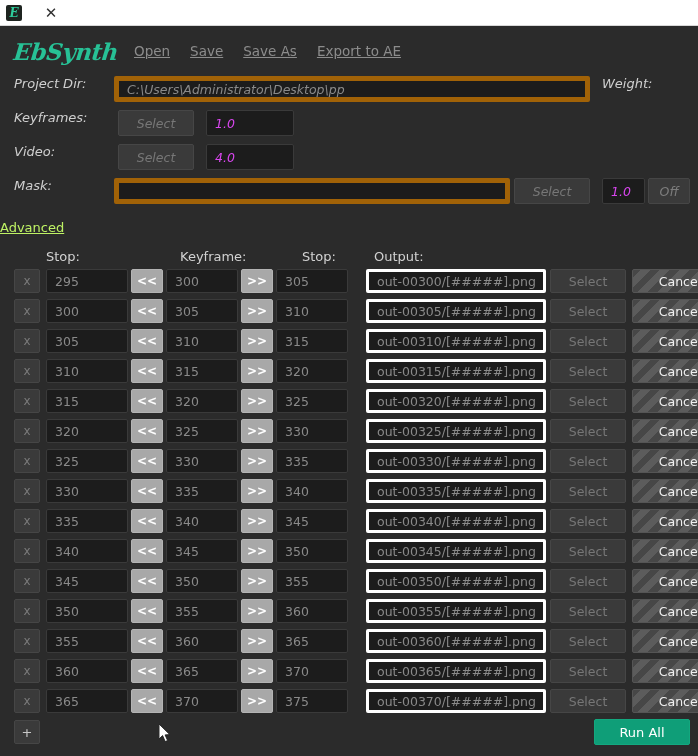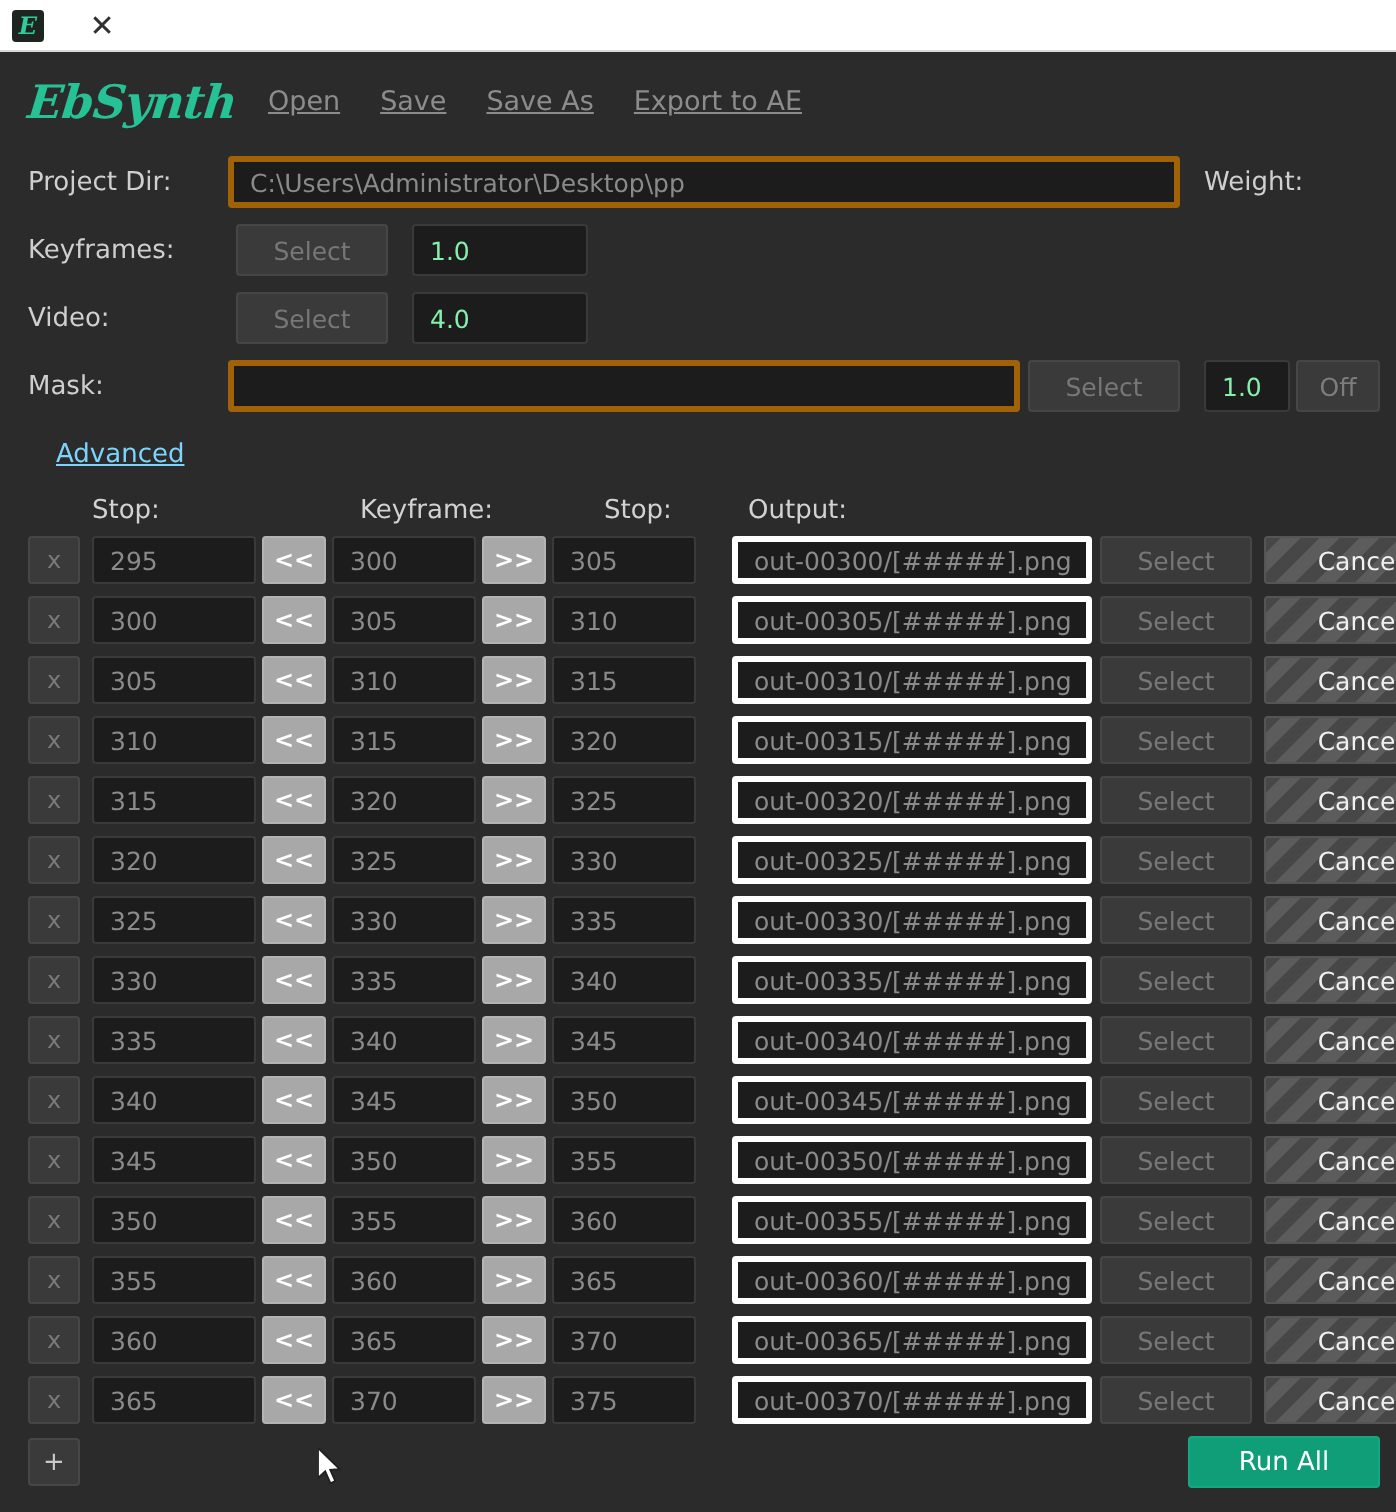--- a/index.html
+++ b/index.html
@@ -87,34 +87,35 @@
     text-decoration: underline;
     white-space: nowrap;
   }
 
   
   .form {
     padding: 0 8px 0 14px;
   }
   .form-row {
     display: flex;
-    align-items: center;
+    align-items: flex-start;
     height: 30px;
     margin-bottom: 4px;
+    font-style: italic;
   }
   .form-label {
     width: 100px;
     flex: 0 0 auto;
     color: #cfcfcf;
     font-size: 13px;
   }
   .field {
     height: 26px;
     background: #1c1c1c;
-    border: 3px solid #a16207;
+    border: 5px solid #a16207;
     border-radius: 2px;
     color: #8a8a8a;
     font-size: 12.5px;
     display: flex;
     align-items: center;
     padding: 0 8px;
     overflow: hidden;
     white-space: nowrap;
   }
   .field.wide   { flex: 1 1 auto; }
@@ -139,42 +140,42 @@
   }
   .weight-label {
     color: #cfcfcf;
     font-size: 13px;
   }
   .weight-field {
     height: 26px;
     background: #1c1c1c;
     border: 1px solid #3a3a3a;
     border-radius: 2px;
-    color: #86efac;
+    color: #d946ef;
     font-size: 12.5px;
     display: flex; align-items: center;
     padding: 0 8px;
     flex: 1 1 auto;
   }
   .off-toggle {
     width: 42px; height: 26px;
     margin-left: 3px;
     flex: 0 0 auto;
     background: #3a3a3a;
     border: 1px solid #464646;
     border-radius: 2px;
     color: #7d7d7d;
     font-size: 12.5px;
     display: flex; align-items: center; justify-content: center;
   }
   .advanced {
-    color: #7dd3fc;
+    color: #bef264;
     font-size: 13px;
     text-decoration: underline;
-    margin: 8px 0 0 28px;
+    margin: 8px 0 0 0;
     display: inline-block;
   }
 
   
   .table-head {
     display: flex;
     align-items: center;
     height: 24px;
     padding-left: 14px;
     margin-top: 8px;

